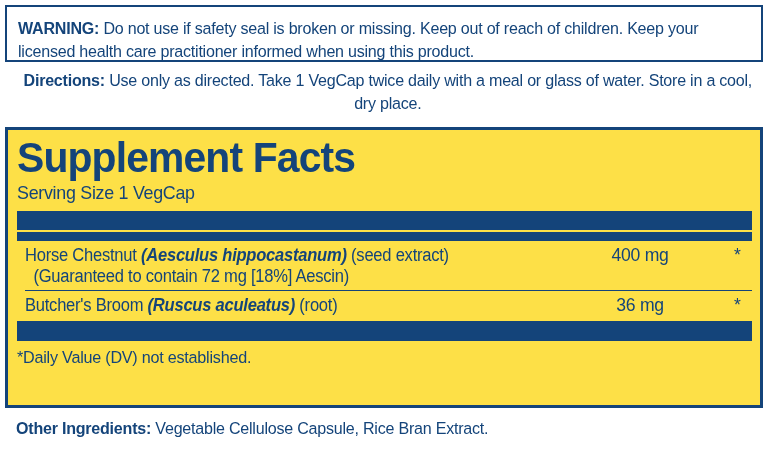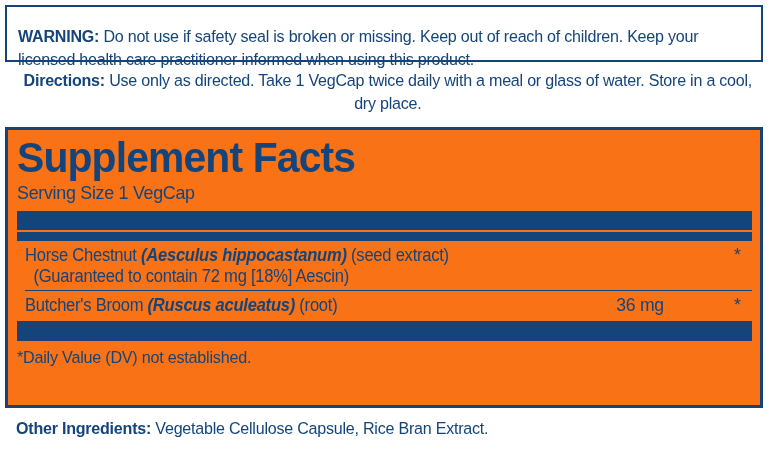--- a/index.html
+++ b/index.html
@@ -27,21 +27,21 @@
 
   
   .warning-box {
     position: absolute;
     left: 5px;
     top: 5px;
     width: 758px;
     height: 57px;
     box-sizing: border-box;
     border: 2px solid #14447a;
-    padding: 18px 9px 0 11px;
+    padding: 10px 9px 0 11px;
   }
   .warning-text {
     font-size: 17.2px;
     line-height: 23px;
     letter-spacing: -0.25px;
     transform: scaleX(0.935);
     transform-origin: left top;
     width: 106.9%;
     font-weight: 400;
     color: #14447a;
@@ -73,21 +73,21 @@
 
   
   .sf-panel {
     position: absolute;
     left: 5px;
     top: 127px;
     width: 758px;
     height: 281px;
     box-sizing: border-box;
     border: 3px solid #14447a;
-    background: #f97316;
+    background: #fde047;
     padding: 0;
   }
   .sf-inner {
     position: absolute;
     left: 9px;
     top: 0;
     width: 735px;
   }
 
   .sf-title {
@@ -262,20 +262,21 @@
       <div class="bar-thick"></div>
 
 
       <div class="bar-medium"></div>
 
       <div class="ing-row">
         <div class="ing-name">
           <span>Horse Chestnut </span><span class="sci">(Aesculus hippocastanum)</span><span> (seed extract)</span>
           <span class="ing-sub">(Guaranteed to contain 72 mg [18%] Aescin)</span>
         </div>
+        <span class="ing-amount">400 mg</span>
         <span class="ing-dv">*</span>
       </div>
 
       <div class="ing-row divided">
         <div class="ing-name">
           <span>Butcher's Broom </span><span class="sci">(Ruscus aculeatus)</span><span> (root)</span>
         </div>
         <span class="ing-amount">36 mg</span>
         <span class="ing-dv">*</span>
       </div>

